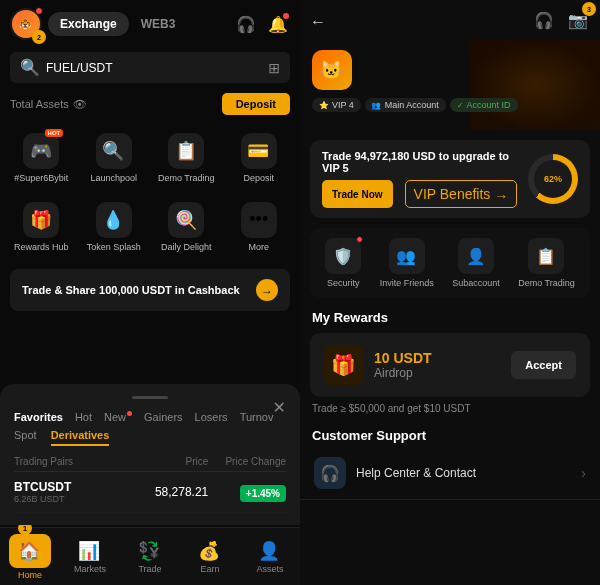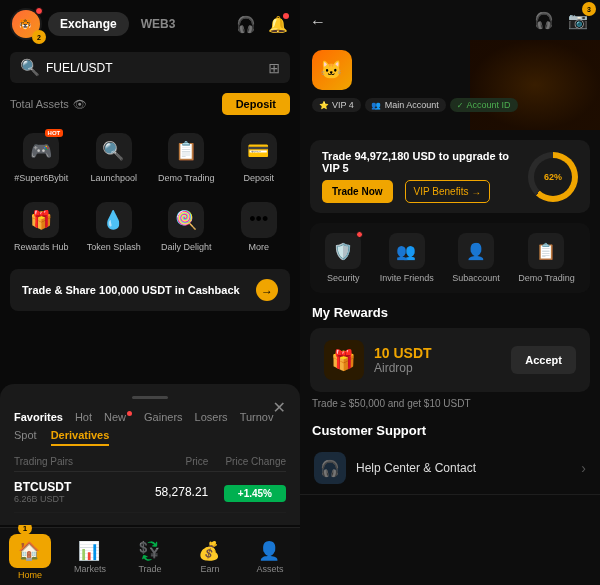--- a/index.html
+++ b/index.html
@@ -312,21 +312,21 @@
     .change-badge {
       flex: 1;
       text-align: right;
     }
     .change-pos {
       display: inline-block;
       background: #00b050;
       color: #fff;
       font-size: 10px;
       font-weight: 700;
-      padding: 3px 14px;
+      padding: 3px 6px;
       border-radius: 4px;
     }
 
     
     .bottom-nav {
       position: absolute;
       bottom: 0; left: 0; right: 0;
       height: 58px;
       background: #111;
       border-top: 1px solid #222;
@@ -466,21 +466,21 @@
       font-size: 10px;
       font-weight: 700;
       padding: 5px 10px;
       border-radius: 5px;
       cursor: pointer;
       border: none;
     }
     .vip-benefits-btn {
       background: transparent;
       color: #f0a500;
-      font-size: 10px;
+      font-size: 14px;
       padding: 5px 8px;
       border-radius: 5px;
       cursor: pointer;
       border: 1px solid #f0a500;
     }
     .progress-ring-wrap {
       width: 50px; height: 50px;
       position: relative;
       flex-shrink: 0;
     }

